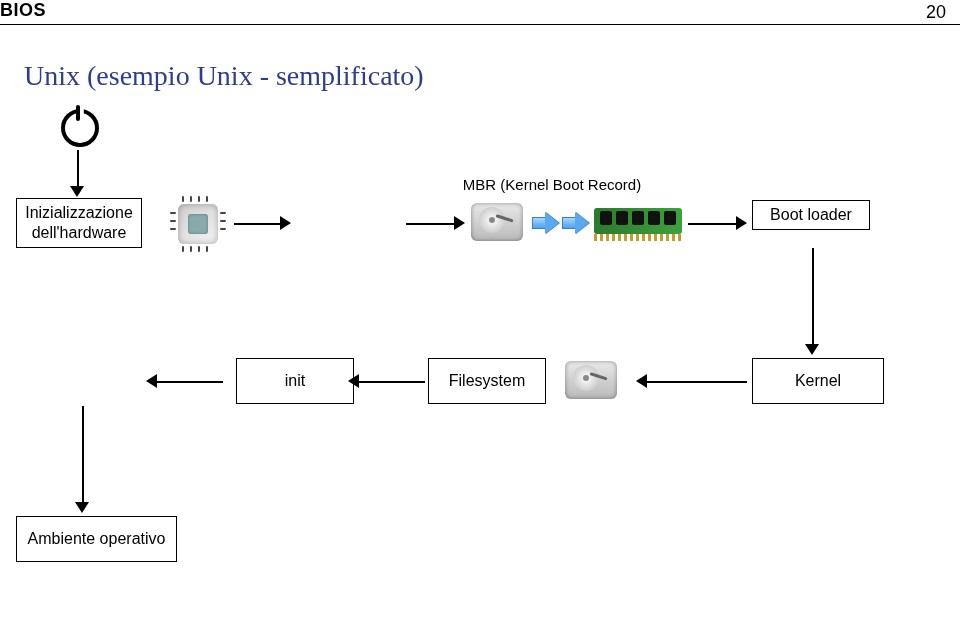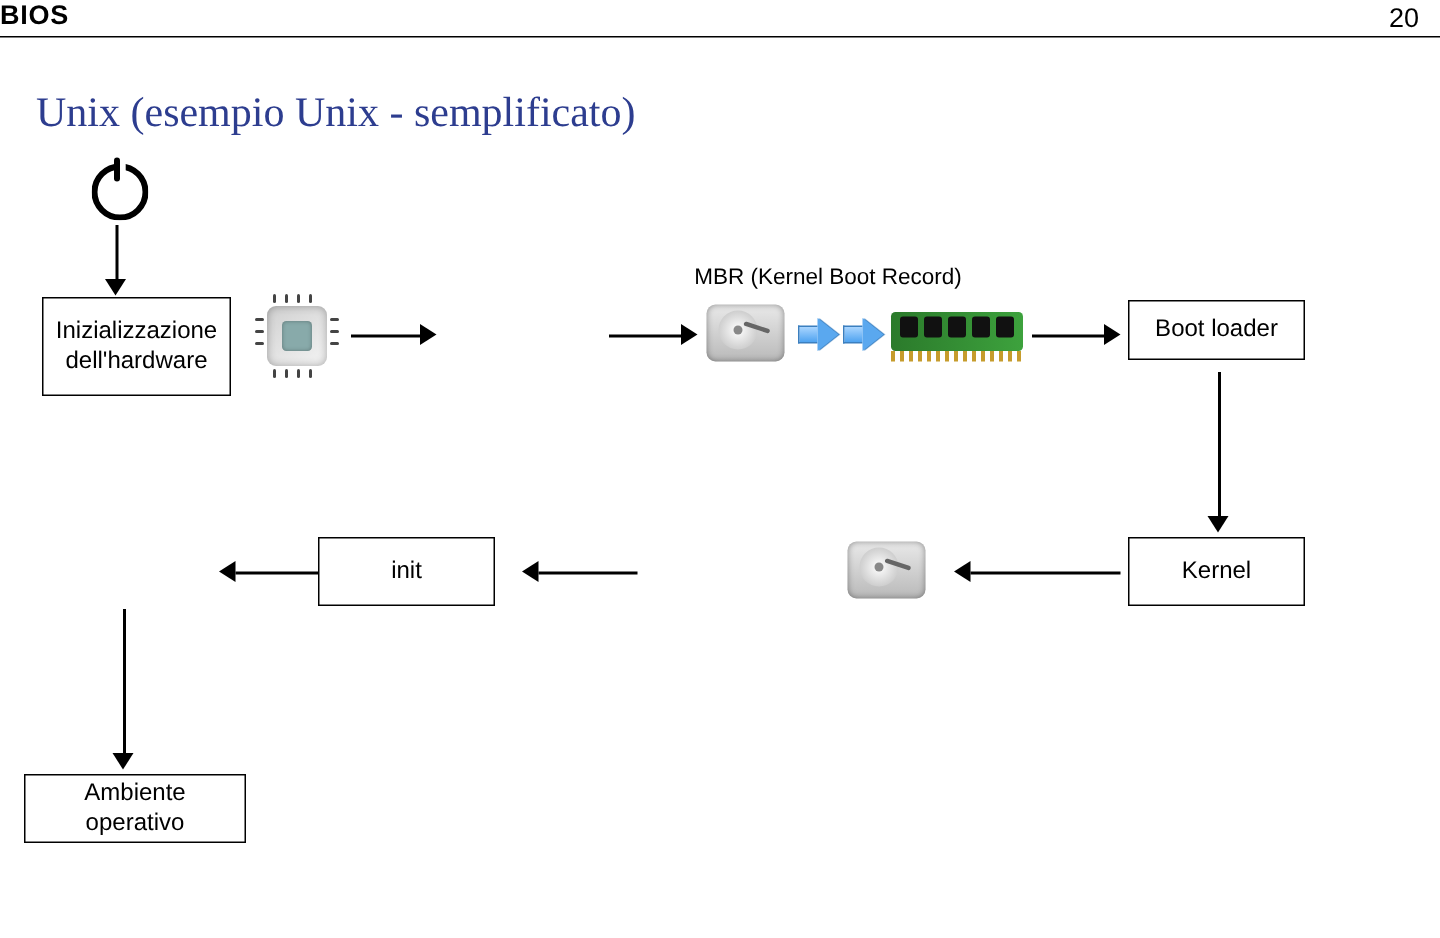--- a/index.html
+++ b/index.html
@@ -53,21 +53,21 @@
   <div class="title">Unix (esempio Unix - semplificato)</div>
 
   <div class="pwr">
     <div class="ring"></div>
       <div class="bar"></div>
   </div>
 
   <div class="vline" style="left:77px;top:150px;height:36px"></div>
   <div class="arrow-head ah-down" style="left:70px;top:186px"></div>
 
-  <div class="box" style="left:28px;top:198px;width:126px;height:66px">
+  <div class="box" style="left:16px;top:198px;width:126px;height:50px">
     <span><span>Inizializzazione</span><br><span>dell'hardware</span></span>
   </div>
 
   <div class="cpu" style="left:170px;top:196px">
     <div class="board"></div>
       <div class="die"></div>
     <div class="pin" style="left:12px;top:0"></div>
       <div class="pin" style="left:20px;top:0"></div>
       <div class="pin" style="left:28px;top:0"></div>
       <div class="pin" style="left:36px;top:0"></div>
@@ -114,53 +114,56 @@
       <div class="chip" style="left:22px"></div>
       <div class="chip" style="left:38px"></div>
       <div class="chip" style="left:54px"></div>
       <div class="chip" style="left:70px"></div>
     <div class="pins"></div>
   </div>
 
   <div class="hline" style="left:688px;top:223px;width:48px"></div>
   <div class="arrow-head ah-right" style="left:736px;top:216px"></div>
 
-  <div class="box" style="left:752px;top:200px;width:118px;height:40px">
+  <div class="box" style="left:752px;top:200px;width:118px;height:30px">
     <span>Boot loader</span>
   </div>
 
   <div class="vline" style="left:812px;top:248px;height:96px"></div>
   <div class="arrow-head ah-down" style="left:805px;top:344px"></div>
 
 
   <div class="arrow-head ah-left" style="left:146px;top:374px"></div>
   <div class="hline" style="left:157px;top:381px;width:66px"></div>
 
-  <div class="box" style="left:212px;top:358px;width:118px;height:46px">
+  <div class="box" style="left:236px;top:358px;width:118px;height:46px">
     <span>init</span>
   </div>
 
   <div class="arrow-head ah-left" style="left:348px;top:374px"></div>
   <div class="hline" style="left:359px;top:381px;width:66px"></div>
 
+  <div class="box" style="left:428px;top:358px;width:118px;height:46px">
+    <span>Filesystem</span>
+  </div>
 
   <div class="hdd" style="left:562px;top:358px">
     <div class="body"></div>
       <div class="platter"></div>
       <div class="hub"></div>
       <div class="arm"></div>
   </div>
 
   <div class="arrow-head ah-left" style="left:636px;top:374px"></div>
   <div class="hline" style="left:647px;top:381px;width:100px"></div>
 
-  <div class="box" style="left:752px;top:358px;width:118px;height:46px">
+  <div class="box" style="left:752px;top:358px;width:132px;height:46px">
     <span>Kernel</span>
   </div>
 
   <div class="vline" style="left:82px;top:406px;height:96px"></div>
   <div class="arrow-head ah-down" style="left:75px;top:502px"></div>
 
-  <div class="box" style="left:16px;top:516px;width:148px;height:46px">
+  <div class="box" style="left:16px;top:516px;width:161px;height:46px">
     <span>Ambiente operativo</span>
   </div>
 
 </div>
 
 </body></html>

